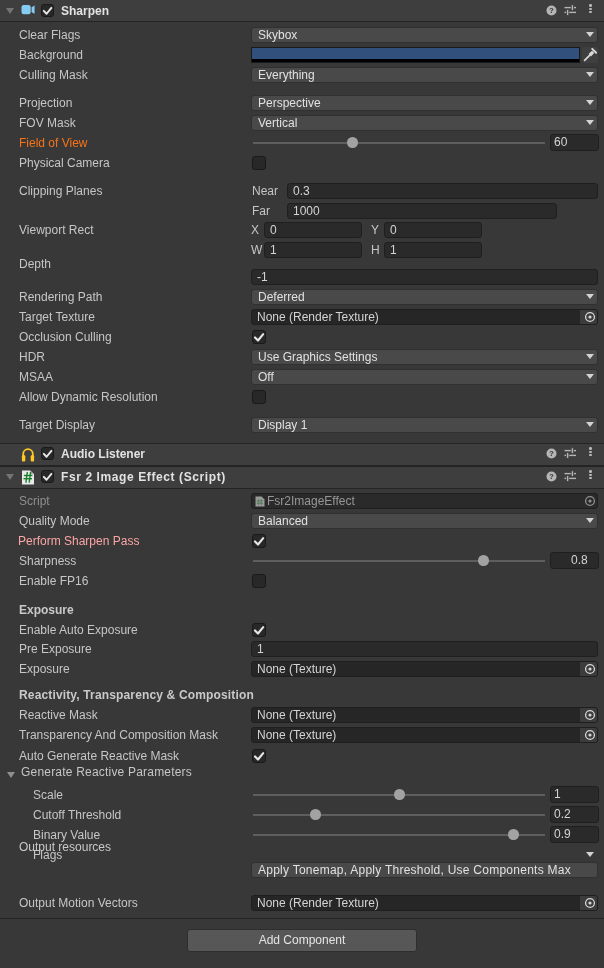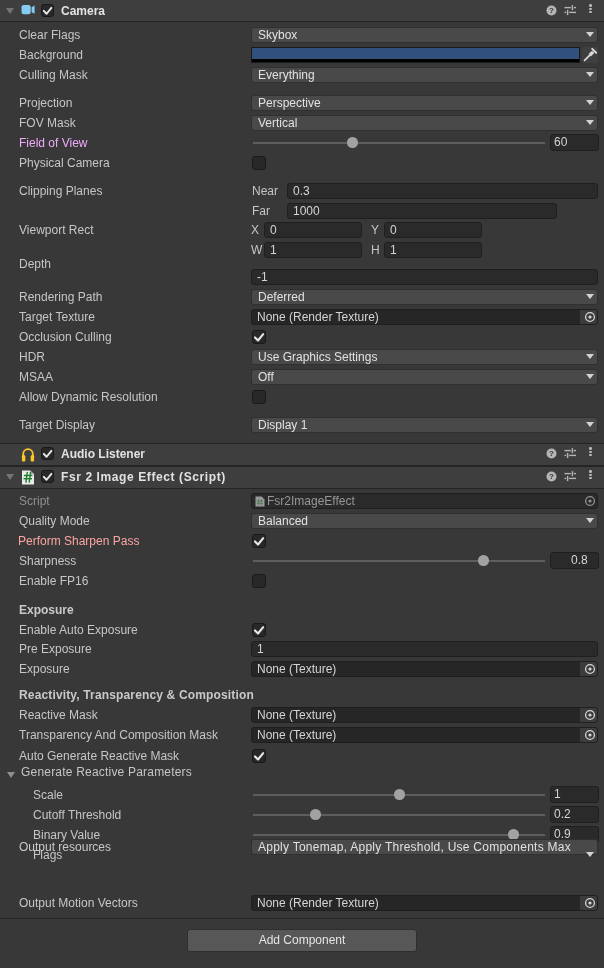--- a/index.html
+++ b/index.html
@@ -3,21 +3,21 @@
 <div style="position:absolute;left:0;top:0;width:604px;height:21px;background:#3e3e3e;border-bottom:1px solid #242424"></div>
 <div style="position:absolute;left:6px;top:7.8px;width:0;height:0;border-left:4.7px solid transparent;border-right:4.7px solid transparent;border-top:6.2px solid #747474"></div>
 <svg style="position:absolute;left:20px;top:4px" width="16" height="12" viewBox="0 0 16 12">
     <rect x="1.5" y="1.1" width="9.2" height="9.2" rx="2.2" fill="#84cdf1"></rect>
     <path d="M14.6 1.6 L14.6 9.8 L11.6 8.2 L11.6 3.2 Z" fill="#84cdf1"></path>
   </svg>
 <div style="position:absolute;left:41px;top:4px;width:13px;height:13px;box-sizing:border-box;background:#282828;border:1px solid #191919;border-radius:3px"></div>
 <svg style="position:absolute;left:41px;top:4px" width="13" height="13" viewBox="0 0 14 14">
     <path d="M3.0 7.4 L6.0 10.5 L11.2 4.2" fill="none" stroke="#e8e8e8" stroke-width="2.1" stroke-linecap="round" stroke-linejoin="round"></path>
   </svg>
-<div style="position:absolute;left:61px;top:3px;height:16px;line-height:16px;font-weight:bold;color:#e2e2e2;font-size:12px;white-space:nowrap">Camera</div>
+<div style="position:absolute;left:61px;top:3px;height:16px;line-height:16px;font-weight:bold;color:#e2e2e2;font-size:12px;white-space:nowrap">Sharpen</div>
 <svg style="position:absolute;left:546px;top:5px" width="11" height="11" viewBox="0 0 11 11">
     <circle cx="5.5" cy="5.5" r="5" fill="#b5b5b5"></circle>
     <text x="5.5" y="8.2" text-anchor="middle" font-family="Liberation Sans" font-size="8" font-weight="bold" fill="#373737">?</text>
   </svg>
 <svg style="position:absolute;left:564px;top:4px" width="13" height="12" viewBox="0 0 13 12">
     <line x1="0.5" y1="3.6" x2="12" y2="3.6" stroke="#b5b5b5" stroke-width="1.4"></line>
     <rect x="7.2" y="0.8" width="2.4" height="5.8" fill="#b5b5b5" stroke="#3e3e3e" stroke-width="0.8"></rect>
     <line x1="0.5" y1="8.4" x2="12" y2="8.4" stroke="#b5b5b5" stroke-width="1.4"></line>
     <rect x="2.4" y="5.6" width="2.4" height="5.8" fill="#b5b5b5" stroke="#3e3e3e" stroke-width="0.8"></rect>
   </svg>
@@ -40,21 +40,21 @@
   </svg>
 <div style="position:absolute;left:19px;top:67px;height:16px;line-height:16px;color:#c6c6c6;font-size:12px;white-space:nowrap">Culling Mask</div>
 <div style="position:absolute;left:251px;top:67px;width:347px;height:16px;box-sizing:border-box;background:#494949;border:1px solid #303030;border-radius:3px;color:#e1e1e1;line-height:14px;padding-left:6px;white-space:nowrap;overflow:hidden">Everything</div>
 <div style="position:absolute;left:585.8px;top:71.5px;width:0;height:0;border-left:4.2px solid transparent;border-right:4.2px solid transparent;border-top:5px solid #d2d2d2"></div>
 <div style="position:absolute;left:19px;top:95px;height:16px;line-height:16px;color:#c6c6c6;font-size:12px;white-space:nowrap">Projection</div>
 <div style="position:absolute;left:251px;top:95px;width:347px;height:16px;box-sizing:border-box;background:#494949;border:1px solid #303030;border-radius:3px;color:#e1e1e1;line-height:14px;padding-left:6px;white-space:nowrap;overflow:hidden">Perspective</div>
 <div style="position:absolute;left:585.8px;top:99.5px;width:0;height:0;border-left:4.2px solid transparent;border-right:4.2px solid transparent;border-top:5px solid #d2d2d2"></div>
 <div style="position:absolute;left:19px;top:115px;height:16px;line-height:16px;color:#c6c6c6;font-size:12px;white-space:nowrap">FOV Mask</div>
 <div style="position:absolute;left:251px;top:115px;width:347px;height:16px;box-sizing:border-box;background:#494949;border:1px solid #303030;border-radius:3px;color:#e1e1e1;line-height:14px;padding-left:6px;white-space:nowrap;overflow:hidden">Vertical</div>
 <div style="position:absolute;left:585.8px;top:119.5px;width:0;height:0;border-left:4.2px solid transparent;border-right:4.2px solid transparent;border-top:5px solid #d2d2d2"></div>
-<div style="position:absolute;left:19px;top:135px;height:16px;line-height:16px;color:#f0abfc;font-size:12px;white-space:nowrap">Field of View</div>
+<div style="position:absolute;left:19px;top:135px;height:16px;line-height:16px;color:#f97316;font-size:12px;white-space:nowrap">Field of View</div>
 <div style="position:absolute;left:253px;top:141.5px;width:292px;height:2px;background:#5e5e5e"></div>
 <div style="position:absolute;left:347px;top:137px;width:10.5px;height:10.5px;border-radius:50%;background:#a2a2a2"></div>
 <div style="position:absolute;left:550px;top:134px;width:49px;height:17px;box-sizing:border-box;background:#2a2a2a;border:1px solid #1f1f1f;border-radius:3px;color:#d4d4d4;line-height:15px;padding-left:3px">60</div>
 <div style="position:absolute;left:19px;top:155px;height:16px;line-height:16px;color:#c6c6c6;font-size:12px;white-space:nowrap">Physical Camera</div>
 <div style="position:absolute;left:252px;top:156px;width:14px;height:14px;box-sizing:border-box;background:#282828;border:1px solid #191919;border-radius:3px"></div>
 <div style="position:absolute;left:19px;top:183px;height:16px;line-height:16px;color:#c6c6c6;font-size:12px;white-space:nowrap">Clipping Planes</div>
 <div style="position:absolute;left:252px;top:183px;height:16px;line-height:16px;color:#c6c6c6;font-size:12px;white-space:nowrap">Near</div>
 <div style="position:absolute;left:287px;top:183px;width:311px;height:16px;box-sizing:border-box;background:#2a2a2a;border:1px solid #1f1f1f;border-radius:3px;color:#d4d4d4;line-height:14px;padding-left:5px;white-space:nowrap;overflow:hidden">0.3</div>
 <div style="position:absolute;left:252px;top:203px;height:16px;line-height:16px;color:#c6c6c6;font-size:12px;white-space:nowrap">Far</div>
 <div style="position:absolute;left:287px;top:203px;width:270px;height:16px;box-sizing:border-box;background:#2a2a2a;border:1px solid #1f1f1f;border-radius:3px;color:#d4d4d4;line-height:14px;padding-left:5px;white-space:nowrap;overflow:hidden">1000</div>
@@ -222,21 +222,21 @@
 <div style="position:absolute;left:550px;top:786px;width:49px;height:17px;box-sizing:border-box;background:#2a2a2a;border:1px solid #1f1f1f;border-radius:3px;color:#d4d4d4;line-height:15px;padding-left:3px">1</div>
 <div style="position:absolute;left:33px;top:807px;height:16px;line-height:16px;color:#c6c6c6;font-size:12px;white-space:nowrap">Cutoff Threshold</div>
 <div style="position:absolute;left:253px;top:813.5px;width:292px;height:2px;background:#5e5e5e"></div>
 <div style="position:absolute;left:310px;top:809px;width:10.5px;height:10.5px;border-radius:50%;background:#a2a2a2"></div>
 <div style="position:absolute;left:550px;top:806px;width:49px;height:17px;box-sizing:border-box;background:#2a2a2a;border:1px solid #1f1f1f;border-radius:3px;color:#d4d4d4;line-height:15px;padding-left:3px">0.2</div>
 <div style="position:absolute;left:33px;top:827px;height:16px;line-height:16px;color:#c6c6c6;font-size:12px;white-space:nowrap">Binary Value</div>
 <div style="position:absolute;left:253px;top:833.5px;width:292px;height:2px;background:#5e5e5e"></div>
 <div style="position:absolute;left:508px;top:829px;width:10.5px;height:10.5px;border-radius:50%;background:#a2a2a2"></div>
 <div style="position:absolute;left:550px;top:826px;width:49px;height:17px;box-sizing:border-box;background:#2a2a2a;border:1px solid #1f1f1f;border-radius:3px;color:#d4d4d4;line-height:15px;padding-left:3px">0.9</div>
 <div style="position:absolute;left:33px;top:847px;height:16px;line-height:16px;color:#c6c6c6;font-size:12px;white-space:nowrap">Flags</div>
-<div style="position:absolute;left:251px;top:839px;width:347px;height:16px;box-sizing:border-box;background:#494949;border:1px solid #303030;border-radius:3px;color:#e1e1e1;line-height:14px;padding-left:6px;white-space:nowrap;overflow:hidden"><span style="letter-spacing:0.25px">Apply Tonemap, Apply Threshold, Use Components Max</span></div>
+<div style="position:absolute;left:251px;top:862px;width:347px;height:16px;box-sizing:border-box;background:#494949;border:1px solid #303030;border-radius:3px;color:#e1e1e1;line-height:14px;padding-left:6px;white-space:nowrap;overflow:hidden"><span style="letter-spacing:0.25px">Apply Tonemap, Apply Threshold, Use Components Max</span></div>
 <div style="position:absolute;left:585.8px;top:851.5px;width:0;height:0;border-left:4.2px solid transparent;border-right:4.2px solid transparent;border-top:5px solid #d2d2d2"></div>
 <div style="position:absolute;left:19px;top:839px;height:16px;line-height:16px;font-weight:normal;color:#c9c9c9;font-size:12px;white-space:nowrap">Output resources</div>
 <div style="position:absolute;left:19px;top:895px;height:16px;line-height:16px;color:#c6c6c6;font-size:12px;white-space:nowrap">Output Motion Vectors</div>
 <div style="position:absolute;left:251px;top:895px;width:347px;height:16px;box-sizing:border-box;background:#262626;border:1px solid #1f1f1f;border-radius:3px;color:#d4d4d4;line-height:14px;padding-left:5px;white-space:nowrap;overflow:hidden">None (Render Texture)</div>
 <div style="position:absolute;left:580px;top:896px;width:17px;height:14px;background:#3c3c3c;border-radius:0 2px 2px 0"></div>
 <svg style="position:absolute;left:584px;top:897px" width="12" height="12" viewBox="0 0 12 12">
     <circle cx="6" cy="6" r="4.4" fill="none" stroke="#d6d6d6" stroke-width="1.3"></circle>
     <circle cx="6" cy="6" r="1.6" fill="#d6d6d6"></circle>
   </svg>
 <div style="position:absolute;left:0;top:918px;width:604px;height:1px;background:#242424"></div>

